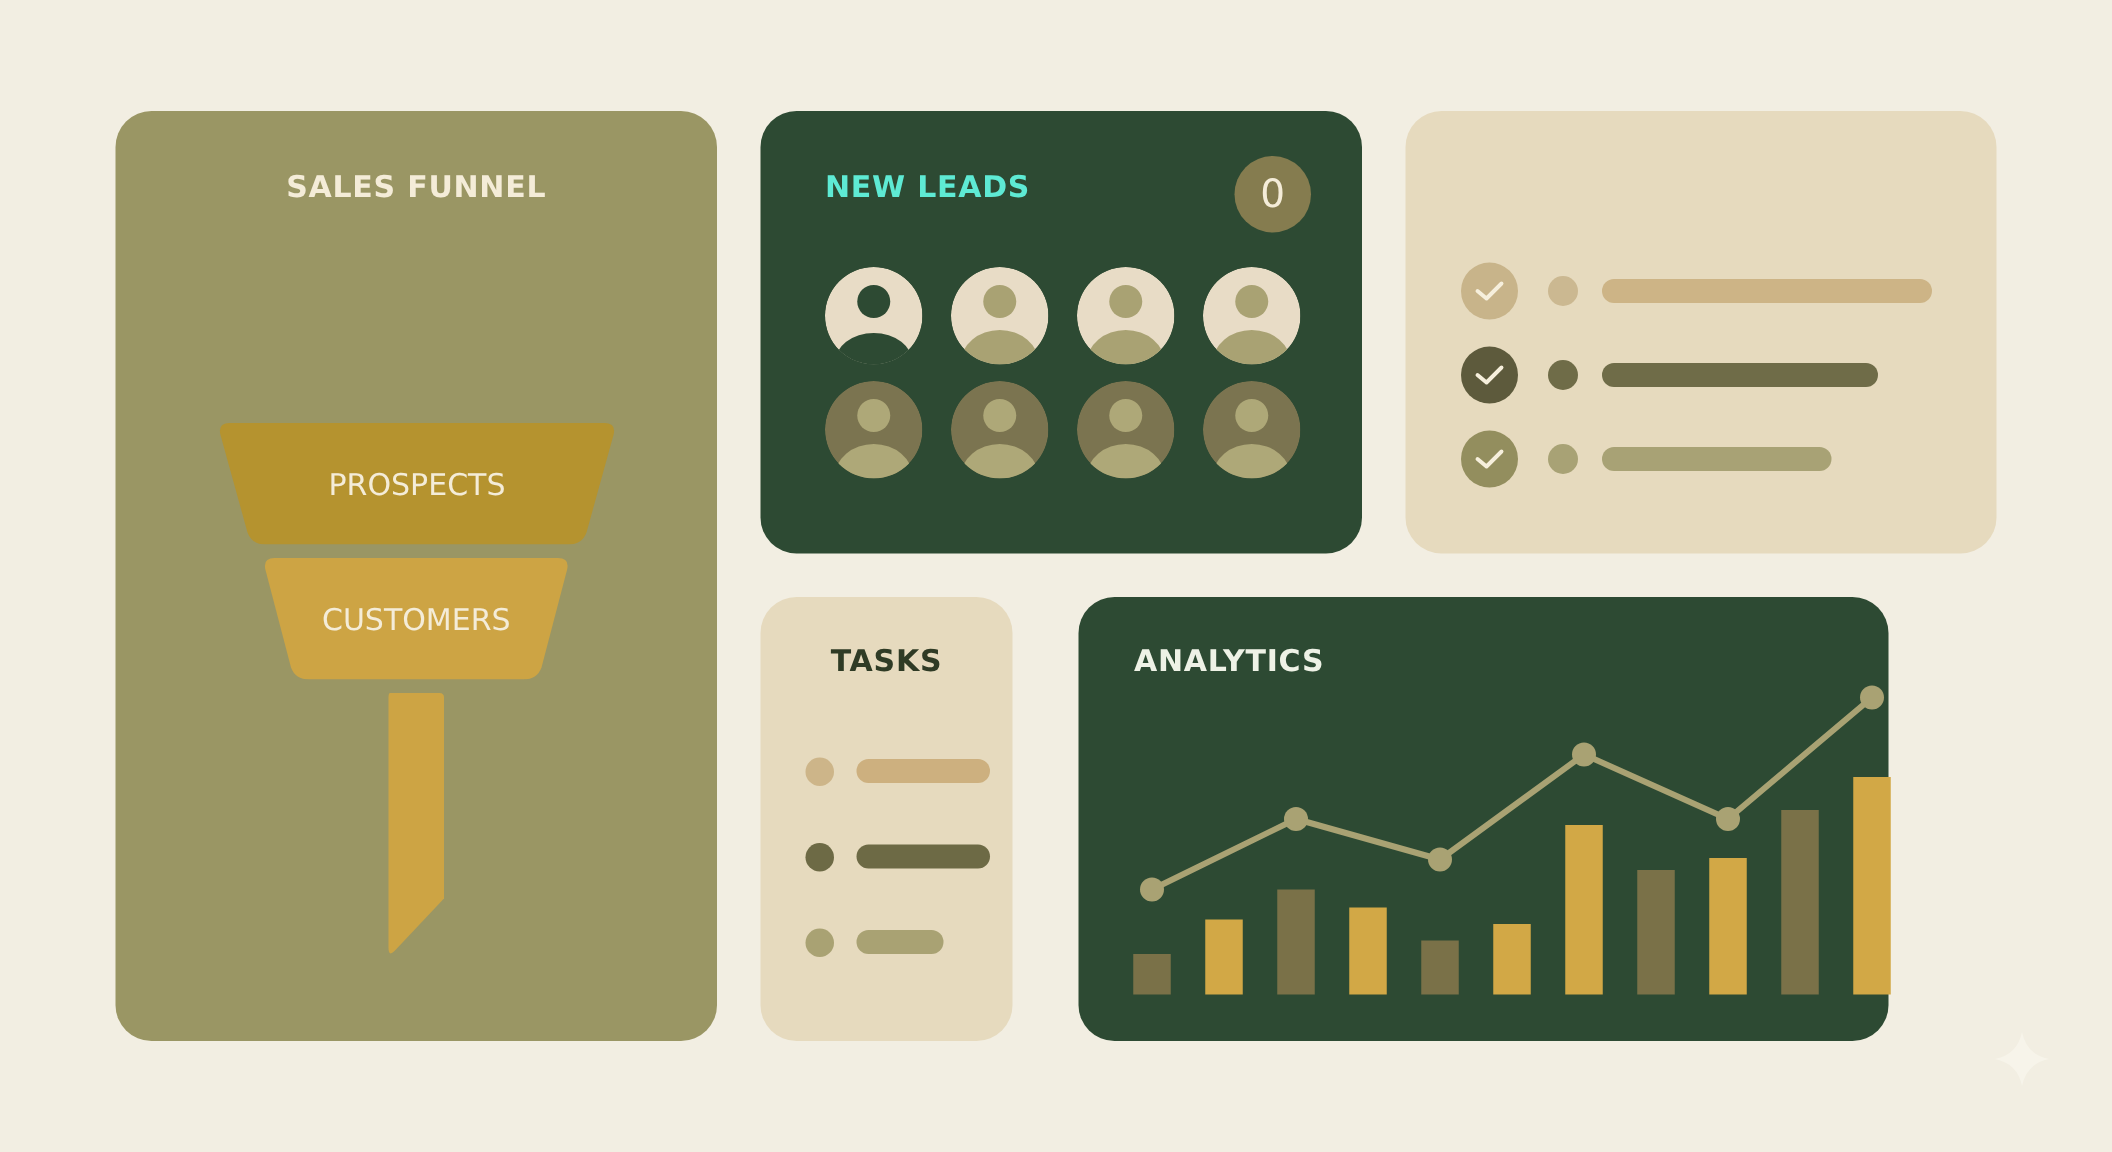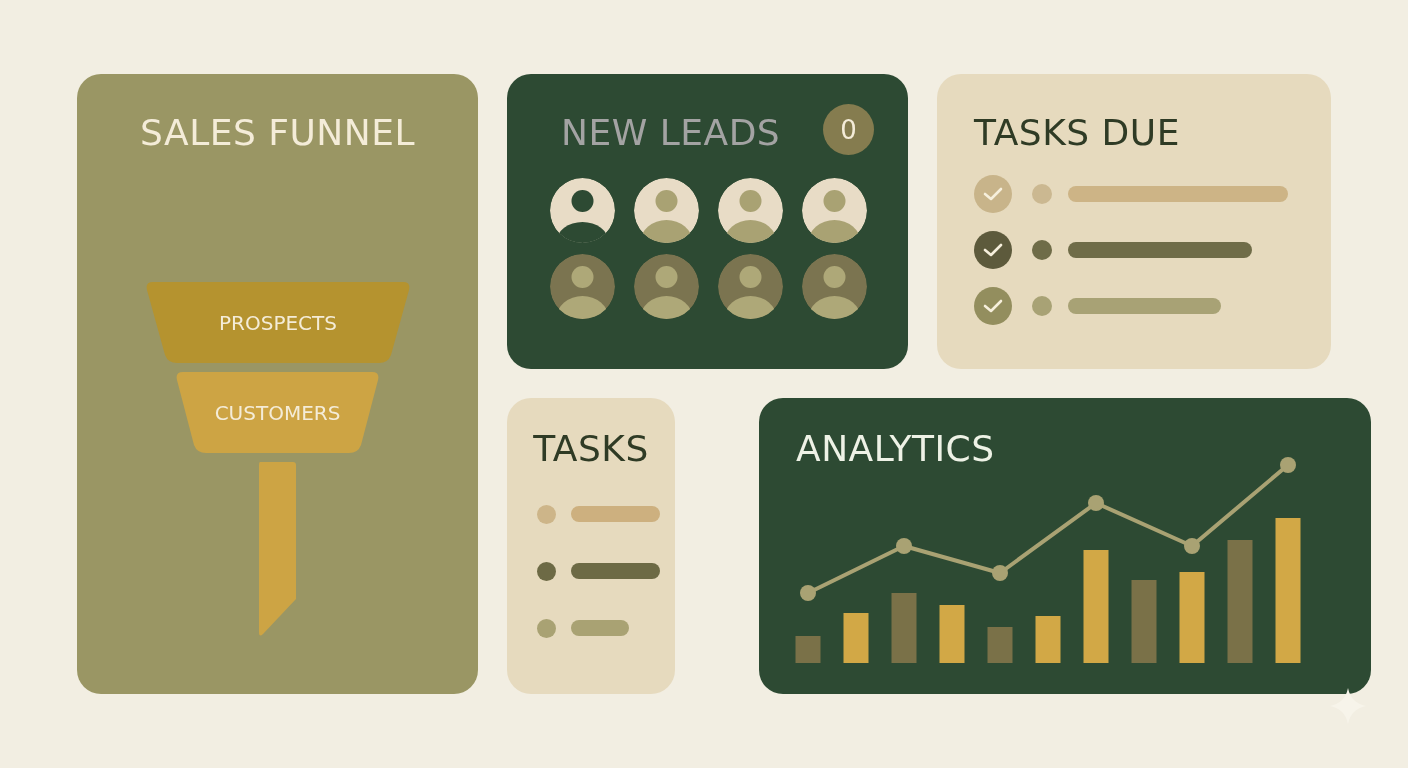--- a/index.html
+++ b/index.html
@@ -1,48 +1,48 @@
 <!DOCTYPE html>
 <html><head>
 <meta charset="utf-8">
 <style>
   * { box-sizing: border-box; margin: 0; padding: 0; }
   html, body { width: 1408px; height: 768px; overflow: hidden; }
   body { background: #f2eee2; font-family: "DejaVu Sans", sans-serif; position: relative; }
   .card { position: absolute; border-radius: 24px; }
-  .title { position: absolute; font-weight: normal; letter-spacing: 0.5px; font-size: 36px; }
+  .title { position: absolute; font-weight: bold; letter-spacing: 0.5px; font-size: 20px; }
 
   
   #funnel { left: 77px; top: 74px; width: 401px; height: 620px; background: #9a9664; }
   #funnel .title { left: 0; right: 0; top: 38px; text-align: center; color: #f4ecd8; }
   .stage { position: absolute; display: flex; align-items: center; justify-content: center;
            color: #f4ecd8; font-size: 20px; }
   .stage svg { position: absolute; left: 0; top: 0; }
   .stage span { position: relative; }
 
   
   #leads { left: 507px; top: 74px; width: 401px; height: 295px; background: #2d4a33; }
-  #leads .title { left: 43px; top: 38px; color: #a3a3a3; margin-left: 11px; }
+  #leads .title { left: 43px; top: 38px; color: #5eead4; }
   #leads .badge { position: absolute; left: 316px; top: 30px; width: 51px; height: 51px; border-radius: 50%;
                   background: #857c4f; color: #f4ecd8; font-size: 26px; display: flex; align-items: center; justify-content: center; }
   .avatar { position: absolute; width: 65px; height: 65px; border-radius: 50%; overflow: hidden; }
 
   
   #due { left: 937px; top: 74px; width: 394px; height: 295px; background: #e6dabe; }
   #due .title { left: 37px; top: 38px; color: #2f3b25; }
   .check { position: absolute; width: 38px; height: 38px; border-radius: 50%; display:flex; align-items:center; justify-content:center; }
   .dot { position: absolute; border-radius: 50%; }
   .bar { position: absolute; border-radius: 8px; }
 
   
   #tasks { left: 507px; top: 398px; width: 168px; height: 296px; background: #e6dabe; }
   #tasks .title { left: 0; right: 0; top: 30px; text-align: center; color: #2f3b25; }
 
   
-  #analytics { left: 719px; top: 398px; width: 612px; height: 296px; background: #2d4a33; margin-left: 40px; }
+  #analytics { left: 719px; top: 398px; width: 540px; height: 296px; background: #2d4a33; }
   #analytics .title { left: 37px; top: 30px; color: #eef2e6; }
   #chart { position: absolute; left: 0; top: 0; }
 
   #sparkle { position: absolute; left: 1328px; top: 686px; }
 </style>
 </head>
 <body>
 
 <div class="card" id="funnel">
   <div class="title">SALES FUNNEL</div>
@@ -124,21 +124,20 @@
   <div class="avatar" style="left:295px;top:180px;">
     <svg width="65" height="65">
       <circle cx="32.5" cy="32.5" r="32.5" fill="#7b7450"></circle>
       <circle cx="32.5" cy="23" r="11" fill="#aea878"></circle>
       <ellipse cx="32.5" cy="64" rx="26" ry="22" fill="#aea878"></ellipse>
     </svg>
   </div>
 </div>
 
 <div class="card" id="due">
-  <div class="title">TASKS DUE</div>
 
   <div class="check" style="left:37px;top:101px;background:#c8b48a;">
     <svg width="20" height="16">
         <path d="M2 8 L8 13 L18 3" stroke="#f6efdc" stroke-width="2.6" fill="none" stroke-linecap="round" stroke-linejoin="round"></path>
       </svg>
   </div>
   <div class="dot" style="left:95px;top:110px;width:20px;height:20px;background:#cbb891;"></div>
   <div class="bar" style="left:131px;top:112px;width:220px;height:16px;background:#cdb486;"></div>
 
   <div class="check" style="left:37px;top:157px;background:#5d5a3c;">

